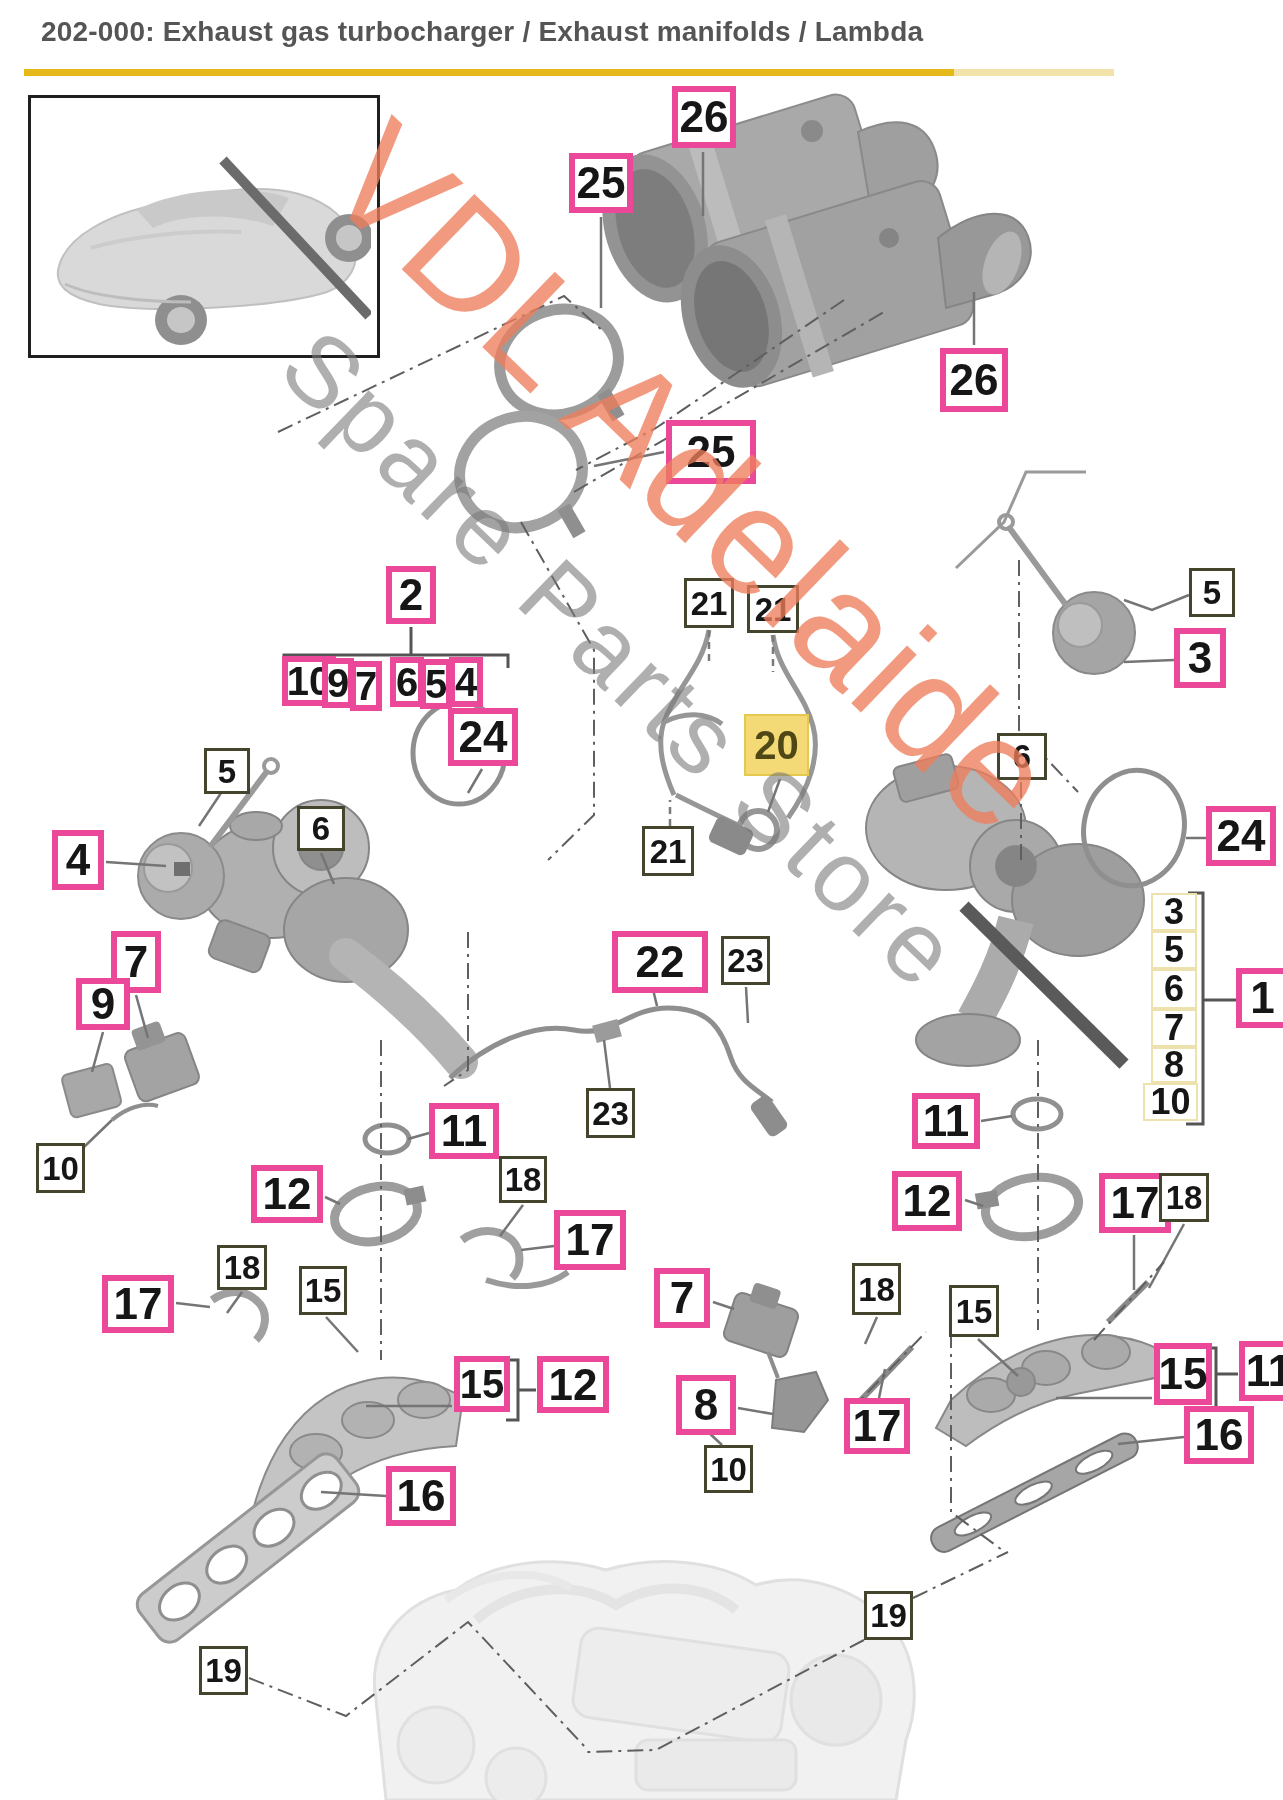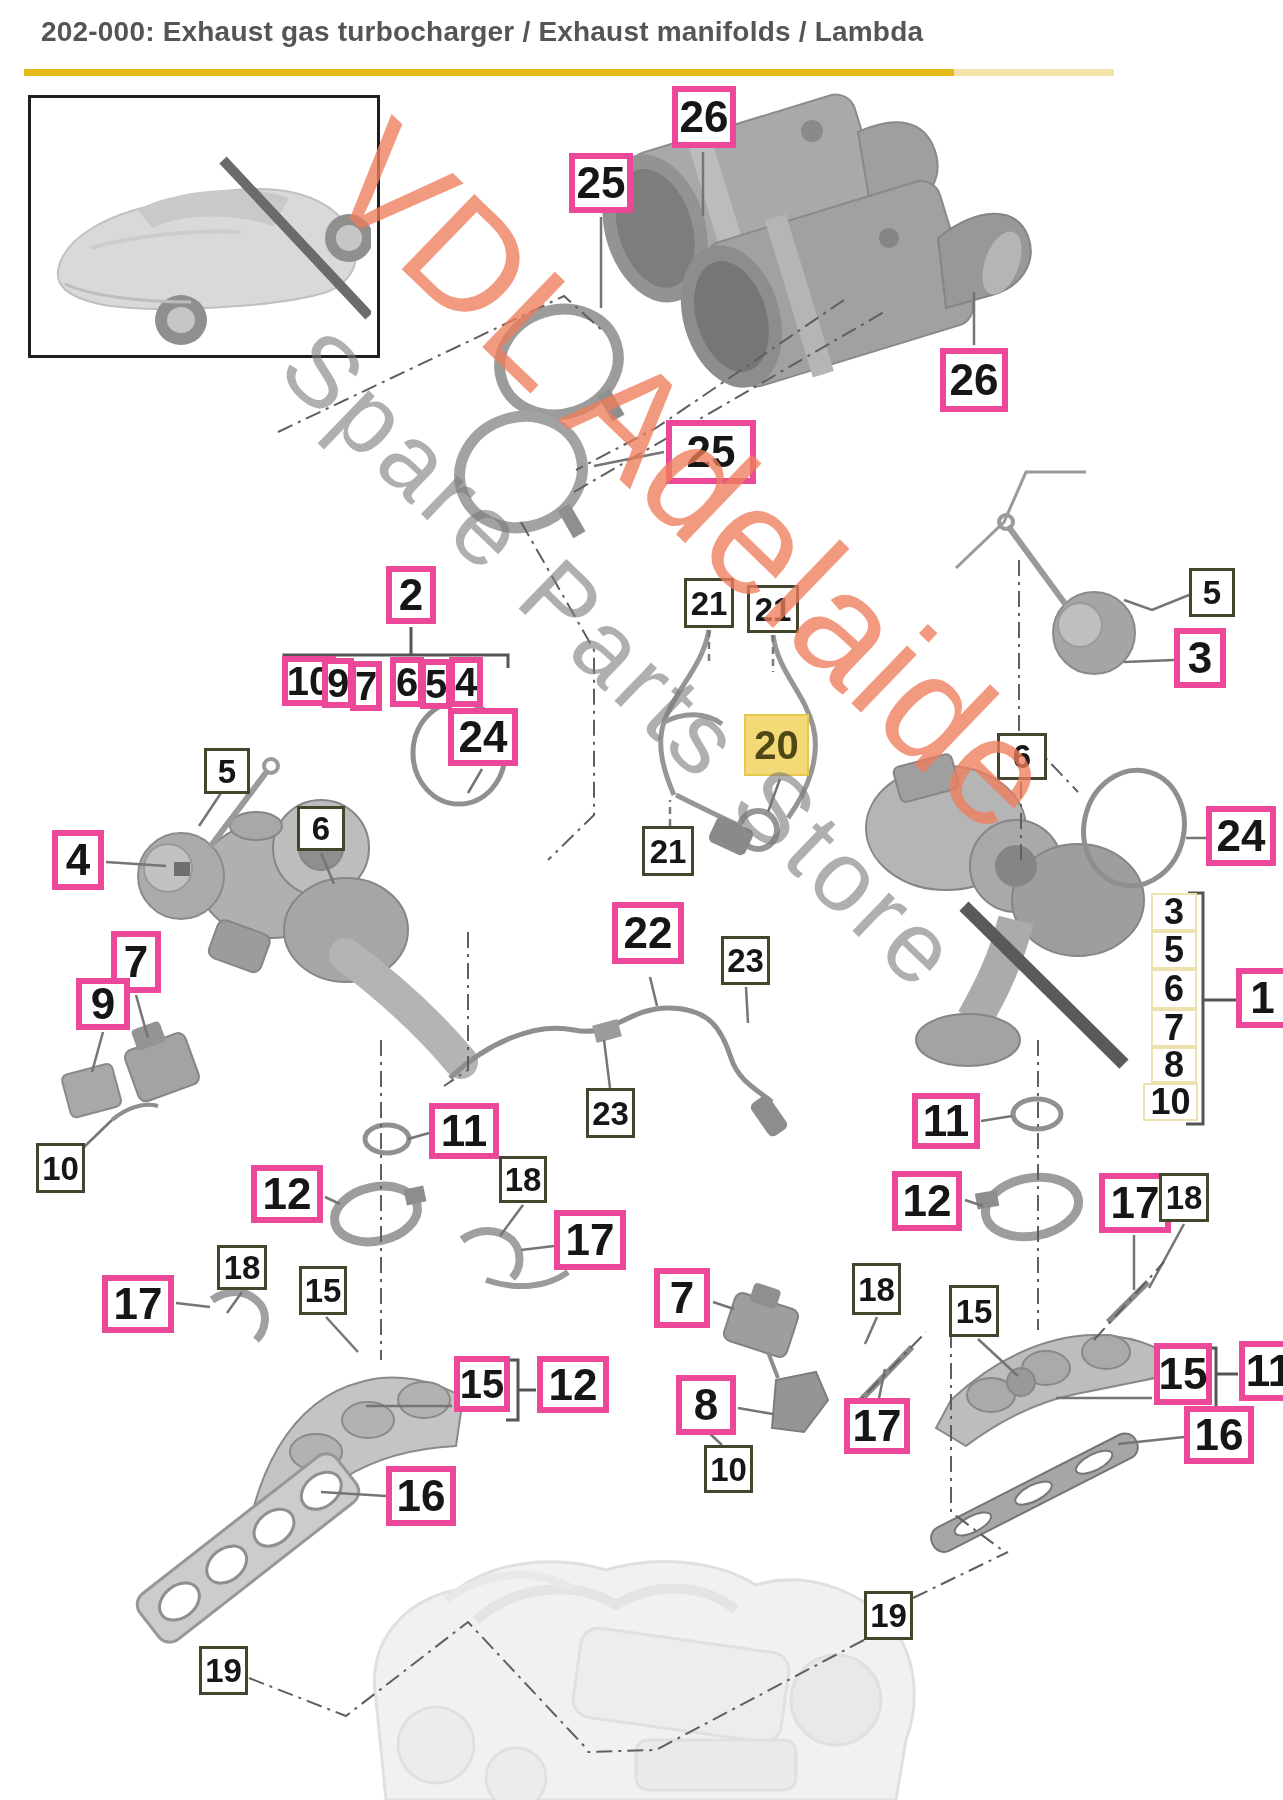--- a/index.html
+++ b/index.html
@@ -321,21 +321,21 @@
   <div class="co pale" style="left:1190px;top:806px;width:70px;height:60px">24</div>
 
   <div class="co col" style="left:1135px;top:893px;width:46px;height:38px">3</div>
   <div class="co col" style="left:1135px;top:931px;width:46px;height:38px">5</div>
   <div class="co col" style="left:1135px;top:969px;width:46px;height:40px">6</div>
   <div class="co col" style="left:1135px;top:1009px;width:46px;height:38px">7</div>
   <div class="co col" style="left:1135px;top:1047px;width:46px;height:36px">8</div>
   <div class="co col" style="left:1127px;top:1083px;width:55px;height:38px">10</div>
   <div class="co pale" style="left:1220px;top:968px;width:53px;height:60px">1</div>
 
-  <div class="co pale" style="left:596px;top:902px;width:72px;height:62px">22</div>
+  <div class="co pale" style="left:596px;top:931px;width:96px;height:62px">22</div>
   <div class="co dark" style="left:705px;top:936px;width:49px;height:49px">23</div>
   <div class="co dark" style="left:570px;top:1088px;width:49px;height:50px">23</div>
 
   <div class="co pale" style="left:413px;top:1103px;width:70px;height:56px">11</div>
   <div class="co pale" style="left:235px;top:1165px;width:72px;height:58px">12</div>
   <div class="co pale" style="left:86px;top:1275px;width:72px;height:58px">17</div>
   <div class="co dark" style="left:201px;top:1245px;width:50px;height:45px">18</div>
   <div class="co dark" style="left:283px;top:1266px;width:48px;height:49px">15</div>
   <div class="co dark" style="left:483px;top:1156px;width:48px;height:47px">18</div>
   <div class="co pale" style="left:538px;top:1210px;width:72px;height:60px">17</div>

